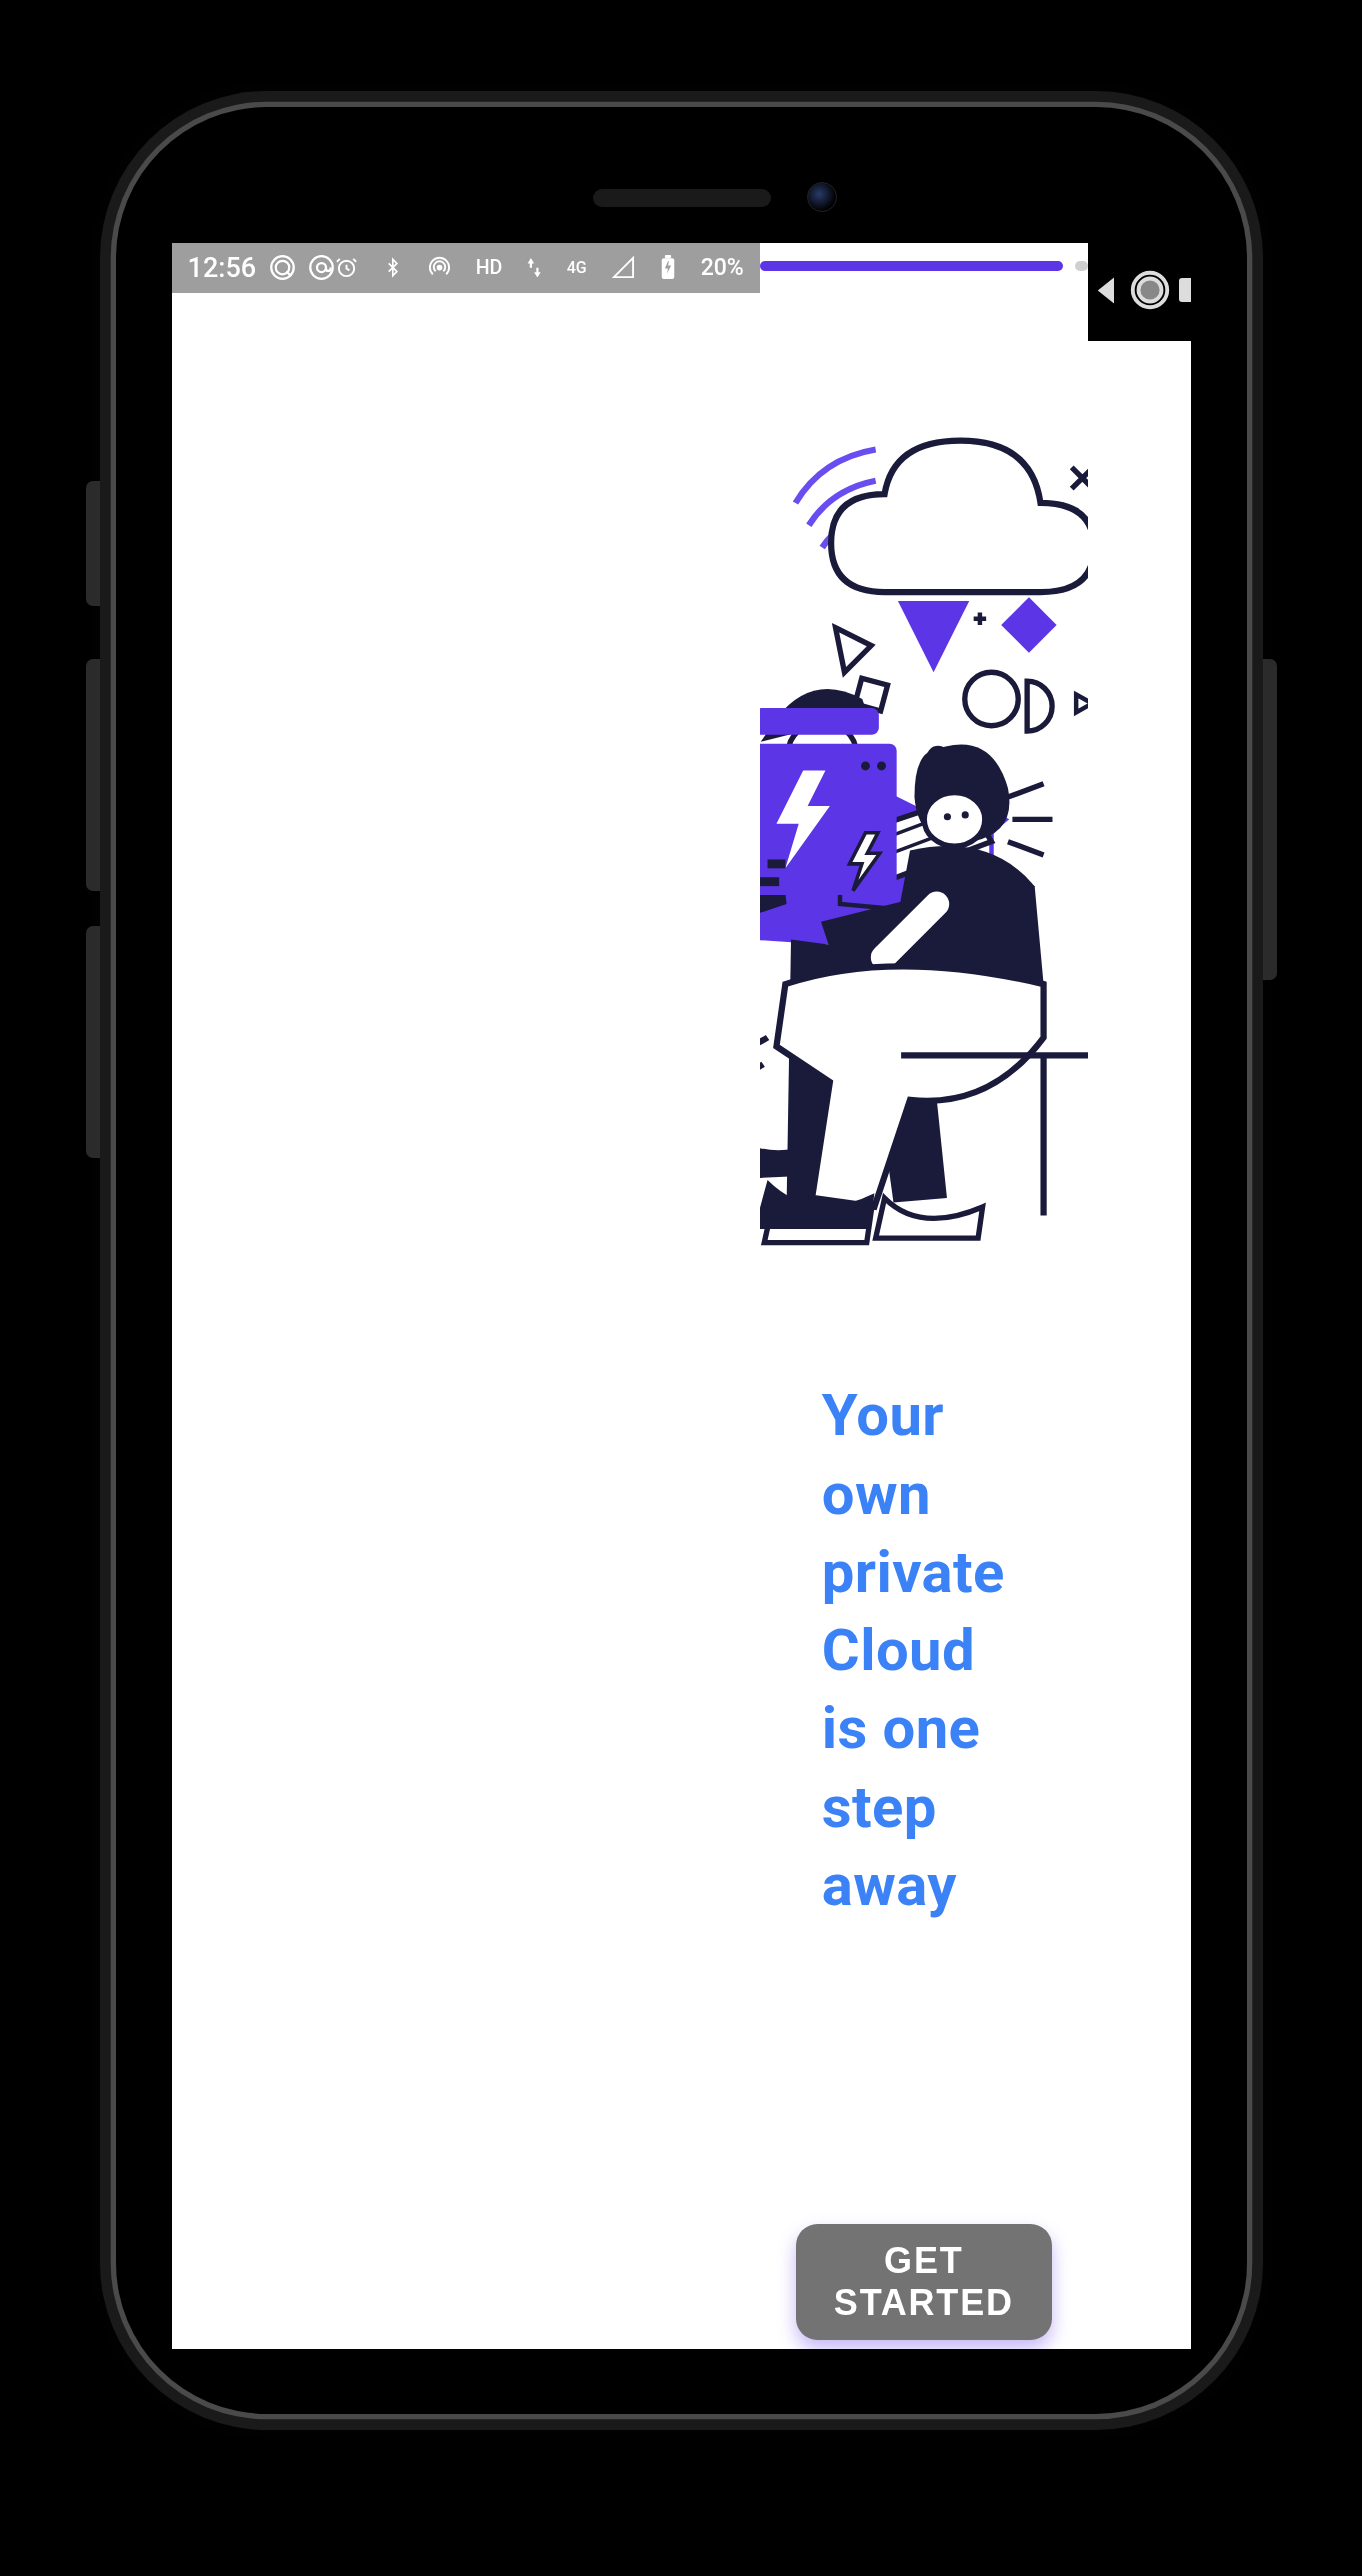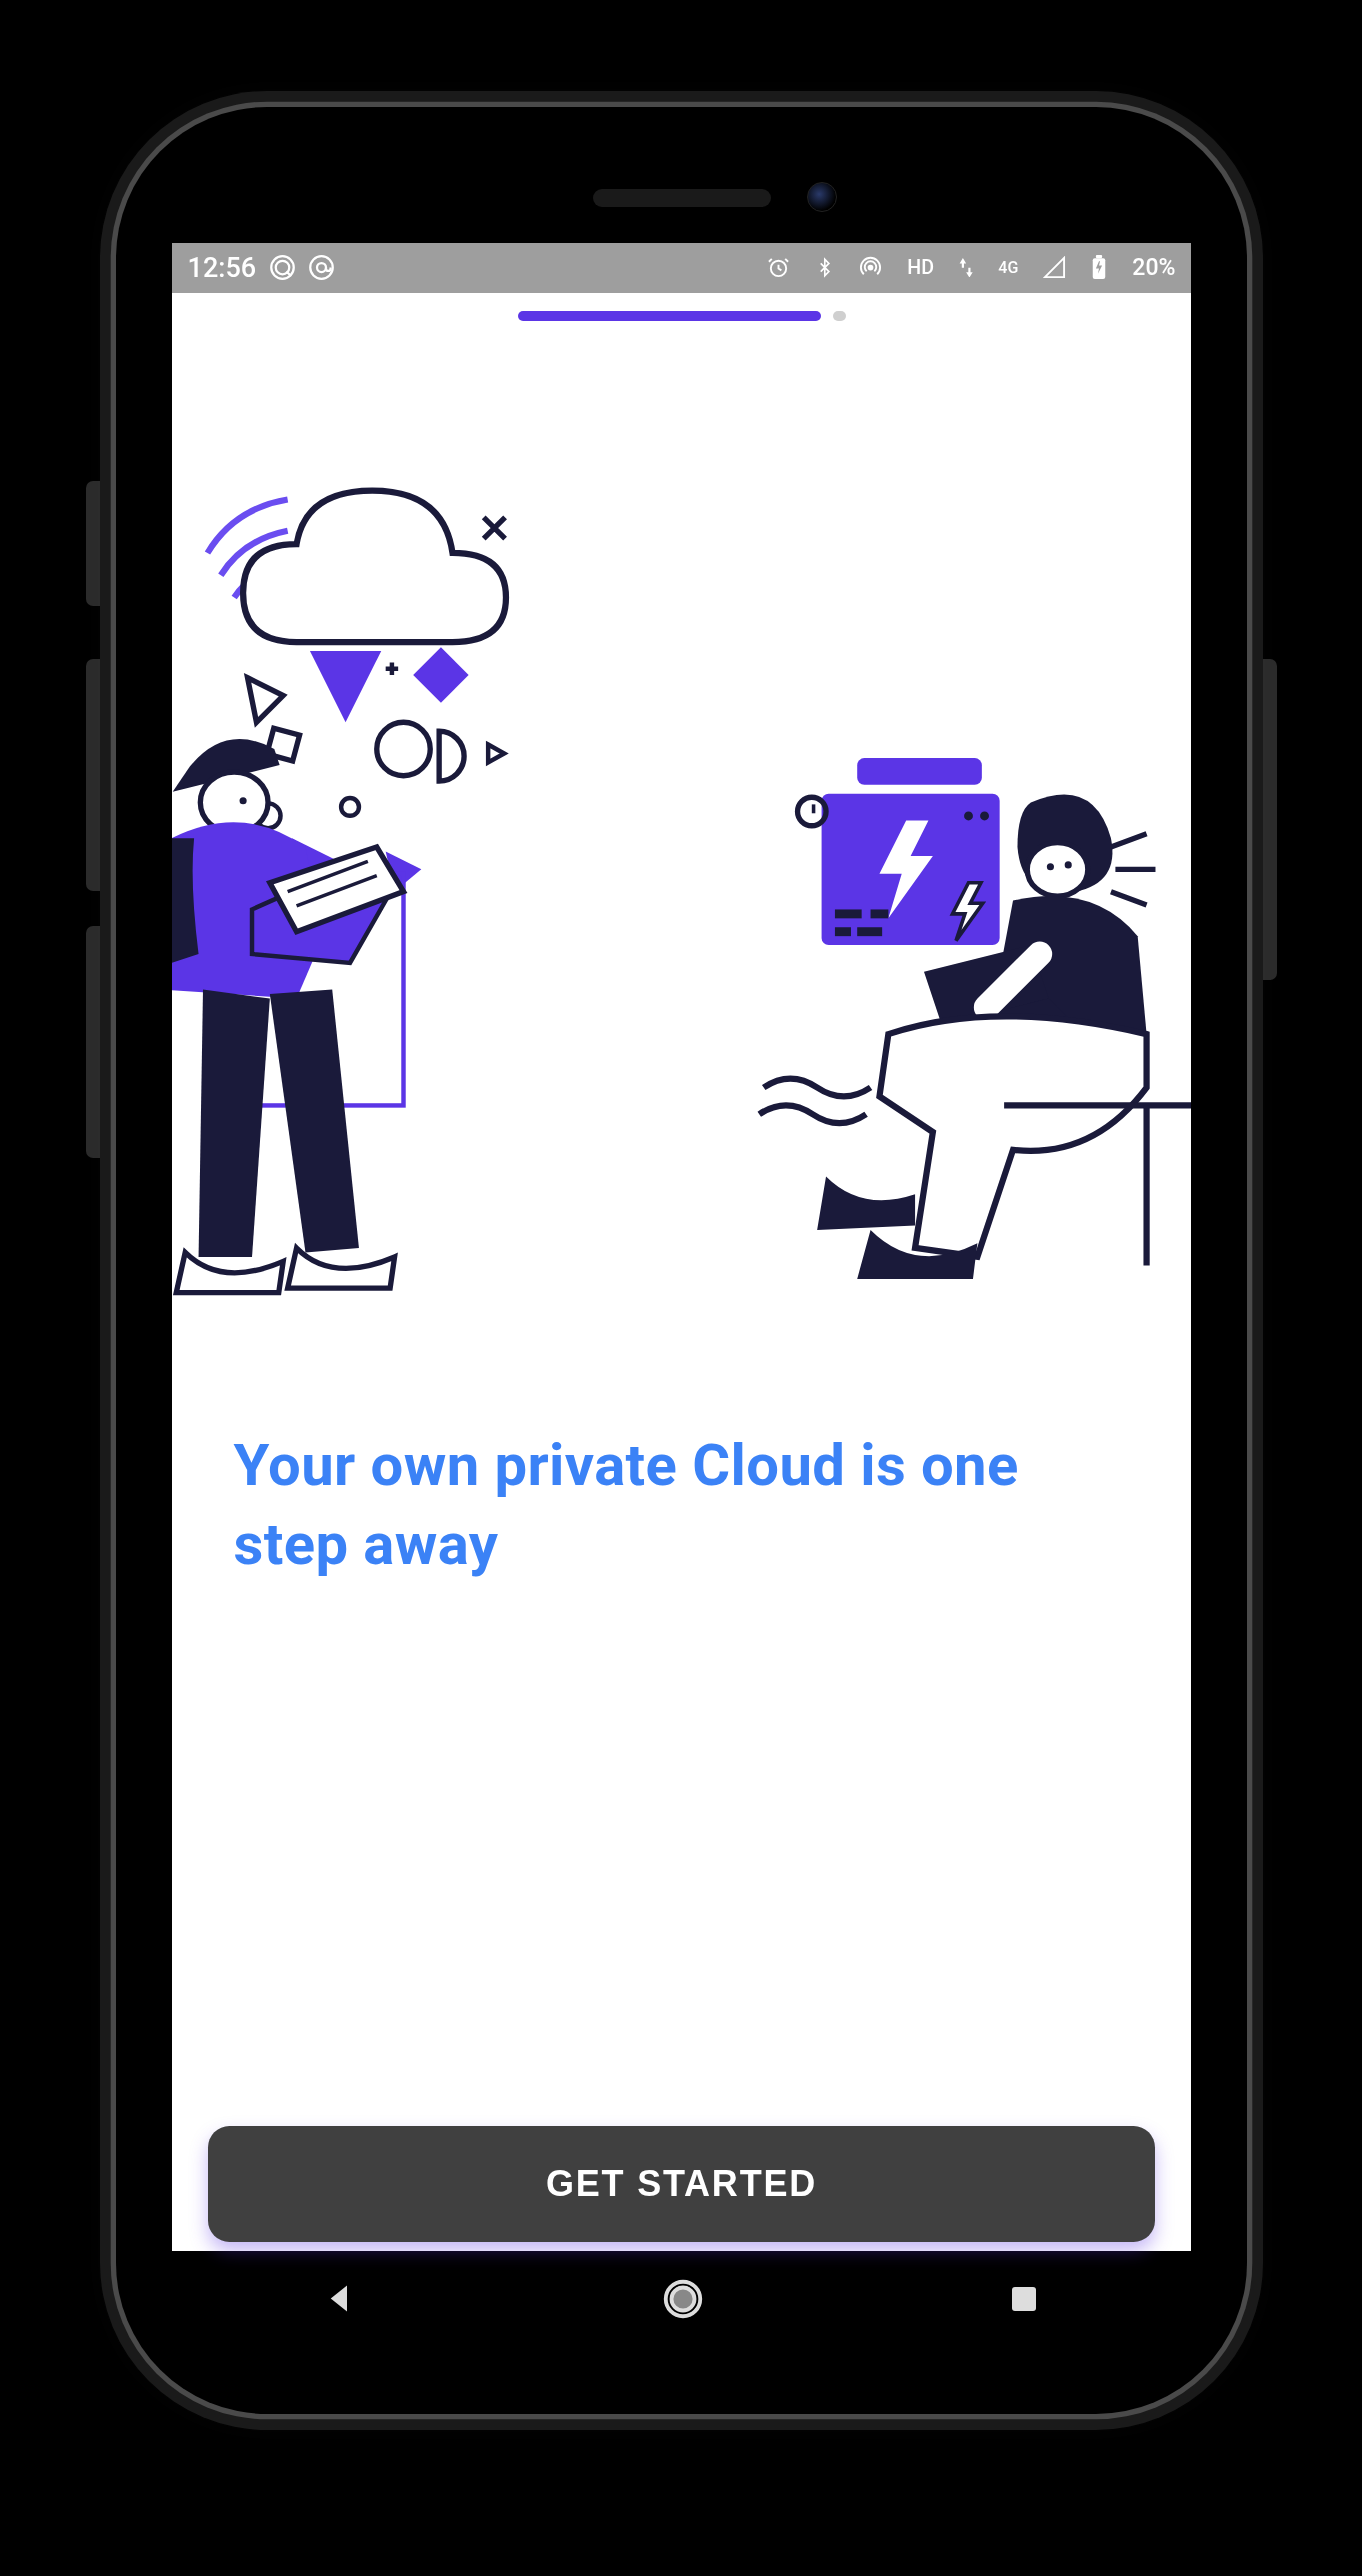--- a/index.html
+++ b/index.html
@@ -71,21 +71,20 @@
   }
   
   .screen {
     position: absolute;
     top: 116px;
     left: 36px;
     right: 36px;
     bottom: 45px;
     background: #fff;
     display: flex;
-    flex-direction: column;
     overflow: hidden;
   }
   
   .statusbar {
     height: 50px;
     background: #9e9e9e;
     display: flex;
     align-items: center;
     justify-content: space-between;
     padding: 0 16px;
@@ -151,21 +150,21 @@
     line-height: 1.35;
     letter-spacing: 0.4px;
   }
   
   .cta-wrap {
     margin-top: auto;
     padding: 27px 36px 9px;
   }
   .cta {
     width: 100%;
-    background: #404040;
+    background: #737373;
     color: #fff;
     border: none;
     border-radius: 21.4px;
     height: 116px;
     font-size: 36px;
     font-weight: 700;
     letter-spacing: 1.8px;
     box-shadow: 0 9px 18px rgba(91,53,230,0.35);
     cursor: pointer;
   }

